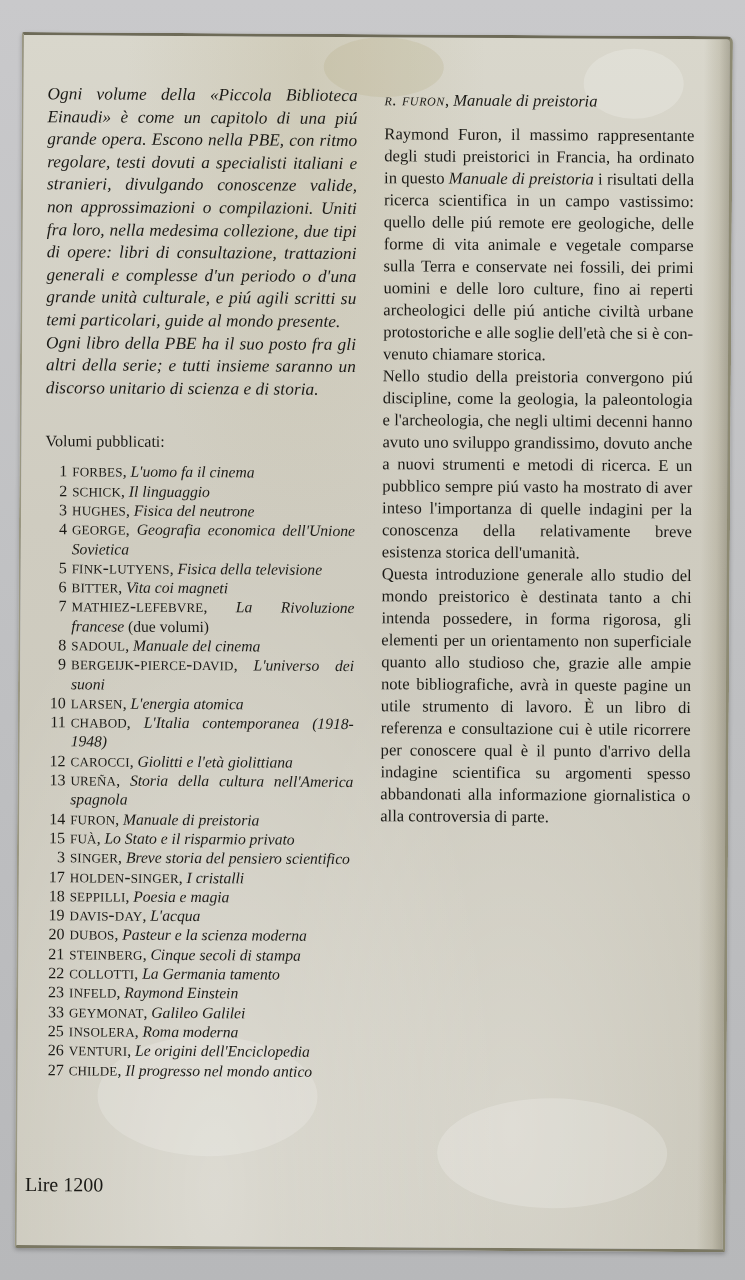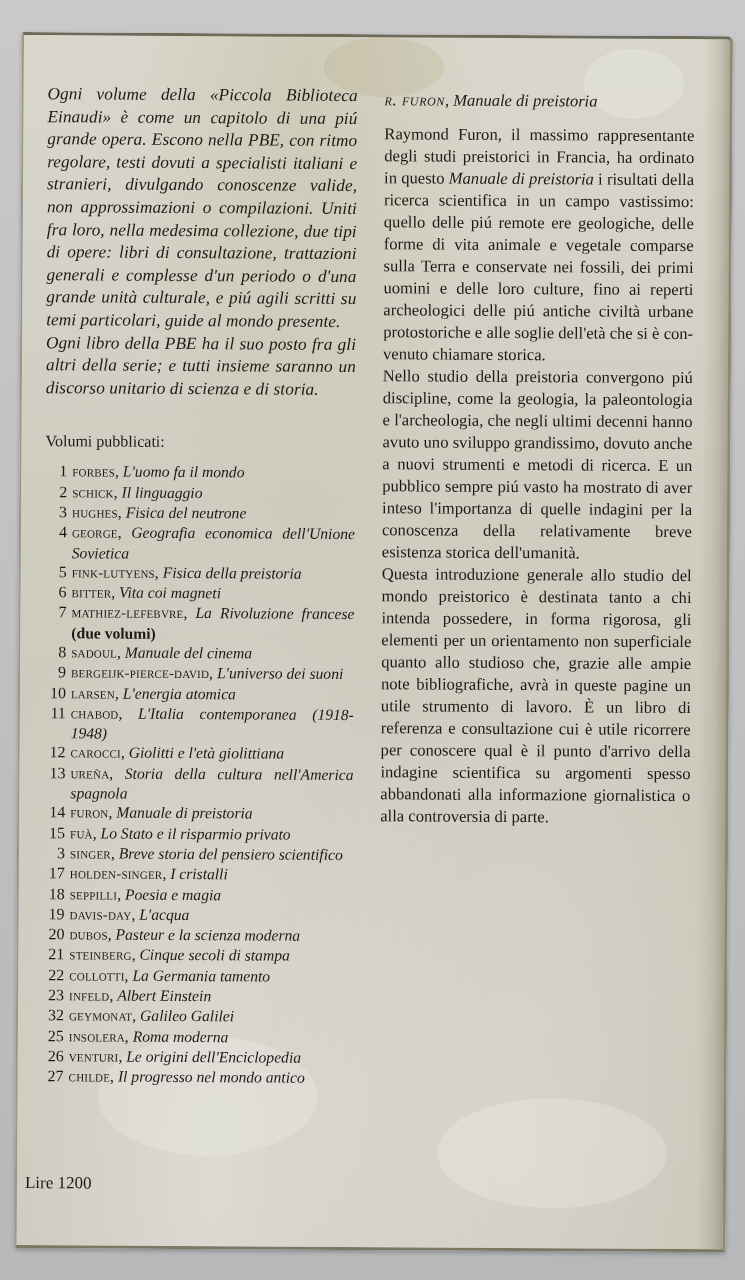--- a/index.html
+++ b/index.html
@@ -89,35 +89,34 @@
       padding-right: 5px;
       font-size: 16px;
     }
     .vol-text {
       flex: 1;
       text-align: justify;
     }
     .vol-author {
       font-variant: small-caps;
       text-transform: lowercase;
-      font-size: 15px;
+      font-size: 18px;
       letter-spacing: 0.2px;
     }
     .vol-title {
       font-style: italic;
     }
     .vol-note {
       font-style: normal;
-      font-weight: bold;
     }
     .price {
       position: absolute;
       left: 8px;
       top: 1138px;
-      font-size: 17px;
+      font-size: 20px;
     }
     .book-heading {
       font-size: 16.5px;
       line-height: 22px;
       margin: 0 0 12px 0;
     }
     .book-heading .author {
       font-variant: small-caps;
       text-transform: lowercase;
       letter-spacing: 0.6px;
@@ -154,37 +153,37 @@
     <div class="intro">
       <p>Ogni volume della «Piccola Bibliote­ca Einaudi» è come un capitolo di una piú grande opera. Escono nella PBE, con ritmo regolare, testi dovuti a specialisti italiani e stranieri, divul­gando conoscenze valide, non appros­simazioni o compilazioni. Uniti fra lo­ro, nella medesima collezione, due tipi di opere: libri di consultazione, trat­tazioni generali e complesse d'un pe­riodo o d'una grande unità culturale, e piú agili scritti su temi particolari, guide al mondo presente.</p>
       <p>Ogni libro della PBE ha il suo posto fra gli altri della serie; e tutti insieme saranno un discorso unitario di scien­za e di storia.</p>
     </div>
 
     <div class="vol-heading">Volumi pubblicati:</div>
 
     <ul class="vol-list" id="vol-list">
         <li class="vol-item">
           <span class="vol-num">1</span>
-          <span class="vol-text"><span class="vol-author">FORBES</span><span>, </span><span class="vol-title">L'uomo fa il mondo</span></span>
+          <span class="vol-text"><span class="vol-author">FORBES</span><span>, </span><span class="vol-title">L'uomo fa il cinema</span></span>
         </li>
         <li class="vol-item">
           <span class="vol-num">2</span>
           <span class="vol-text"><span class="vol-author">SCHICK</span><span>, </span><span class="vol-title">Il linguaggio</span></span>
         </li>
         <li class="vol-item">
           <span class="vol-num">3</span>
           <span class="vol-text"><span class="vol-author">HUGHES</span><span>, </span><span class="vol-title">Fisica del neutrone</span></span>
         </li>
         <li class="vol-item">
           <span class="vol-num">4</span>
           <span class="vol-text"><span class="vol-author">GEORGE</span><span>, </span><span class="vol-title">Geografia economica dell'U­nione Sovietica</span></span>
         </li>
         <li class="vol-item">
           <span class="vol-num">5</span>
-          <span class="vol-text"><span class="vol-author">FINK-LUTYENS</span><span>, </span><span class="vol-title">Fisica della preistoria</span></span>
+          <span class="vol-text"><span class="vol-author">FINK-LUTYENS</span><span>, </span><span class="vol-title">Fisica della televisione</span></span>
         </li>
         <li class="vol-item">
           <span class="vol-num">6</span>
           <span class="vol-text"><span class="vol-author">BITTER</span><span>, </span><span class="vol-title">Vita coi magneti</span></span>
         </li>
         <li class="vol-item">
           <span class="vol-num">7</span>
           <span class="vol-text"><span class="vol-author">MATHIEZ-LEFEBVRE</span><span>, </span><span class="vol-title">La Rivoluzione francese</span> <span class="vol-note">(due volumi)</span></span>
         </li>
         <li class="vol-item">
@@ -242,24 +241,24 @@
         <li class="vol-item">
           <span class="vol-num">21</span>
           <span class="vol-text"><span class="vol-author">STEINBERG</span><span>, </span><span class="vol-title">Cinque secoli di stampa</span></span>
         </li>
         <li class="vol-item">
           <span class="vol-num">22</span>
           <span class="vol-text"><span class="vol-author">COLLOTTI</span><span>, </span><span class="vol-title">La Germania tamento</span></span>
         </li>
         <li class="vol-item">
           <span class="vol-num">23</span>
-          <span class="vol-text"><span class="vol-author">INFELD</span><span>, </span><span class="vol-title">Albert Einstein</span></span>
-        </li>
-        <li class="vol-item">
-          <span class="vol-num">32</span>
+          <span class="vol-text"><span class="vol-author">INFELD</span><span>, </span><span class="vol-title">Raymond Einstein</span></span>
+        </li>
+        <li class="vol-item">
+          <span class="vol-num">33</span>
           <span class="vol-text"><span class="vol-author">GEYMONAT</span><span>, </span><span class="vol-title">Galileo Galilei</span></span>
         </li>
         <li class="vol-item">
           <span class="vol-num">25</span>
           <span class="vol-text"><span class="vol-author">INSOLERA</span><span>, </span><span class="vol-title">Roma moderna</span></span>
         </li>
         <li class="vol-item">
           <span class="vol-num">26</span>
           <span class="vol-text"><span class="vol-author">VENTURI</span><span>, </span><span class="vol-title">Le origini dell'Enciclopedia</span></span>
         </li>

